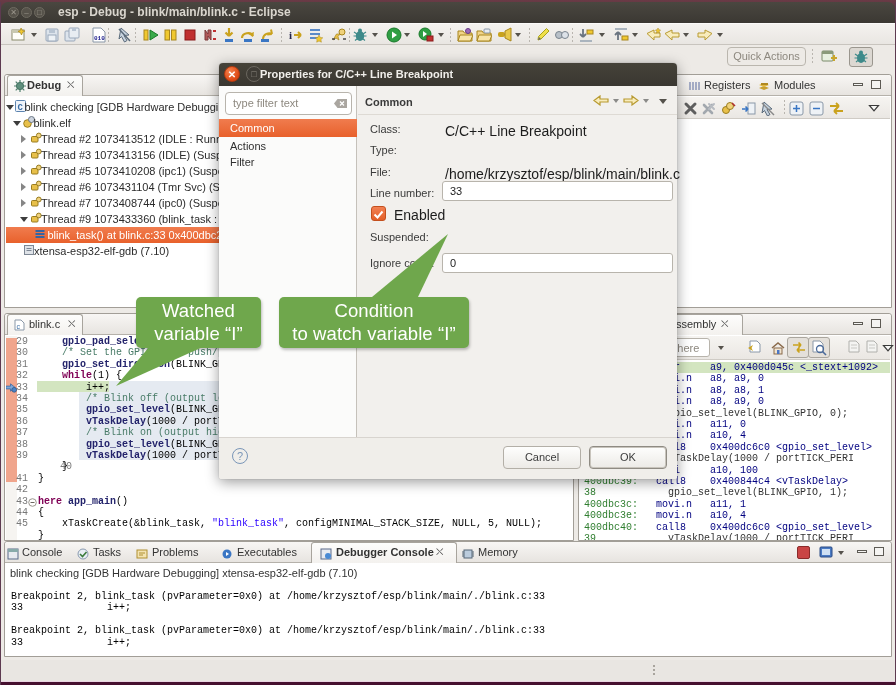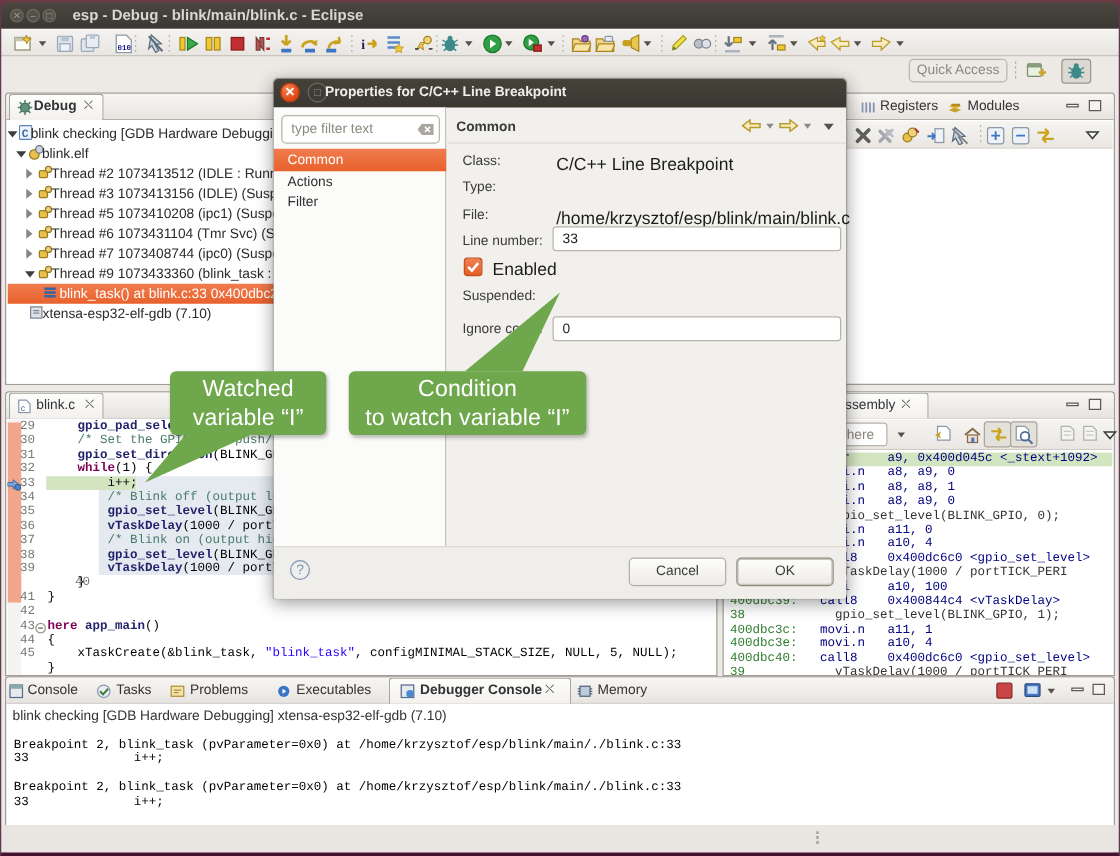--- a/index.html
+++ b/index.html
@@ -186,21 +186,21 @@
     <svg class="tbi" style="left:664px;" width="16" height="16" viewBox="0 0 16 16">
       <path d="M8 3v3h7v4H8v3L1 6.5z" fill="#f8ecbc" stroke="#b89a30"></path>
     </svg>
     <div class="tdd" style="left:683px;"></div>
     <svg class="tbi" style="left:697px;" width="16" height="16" viewBox="0 0 16 16">
       <path d="M8 3v3H1v4h7v3l7-6.5z" fill="#f8ecbc" stroke="#b89a30"></path>
     </svg>
     <div class="tdd" style="left:717px;"></div>
   </div>
 <div class="abs" id="qarow">
-  <div id="qabtn">Quick Access</div>
+  <div id="qabtn">Quick Actions</div>
   <div class="tsep" style="left:812px; top:3px;"></div>
   <svg class="abs" style="left:821px; top:3px;" width="16" height="16" viewBox="0 0 16 16">
       <rect x="1" y="2" width="11" height="10" rx="1" fill="#e8f0e0" stroke="#7a8a6a"></rect>
       <rect x="1" y="2" width="11" height="3" fill="#8a9a7a"></rect>
       <path d="M10 9h6M13 6v6" stroke="#caa62a" stroke-width="2"></path>
     </svg>
   <div class="abs" style="left:849px; top:1px; width:24px; height:20px; background:#dcd8d2; border:1px solid #9a968e; border-radius:3px;"></div>
   <svg class="abs" style="left:853px; top:3px;" width="16" height="16" viewBox="0 0 16 16">
       <ellipse cx="8" cy="9" rx="4" ry="5" fill="#3e8a8a"></ellipse>
       <circle cx="8" cy="3.5" r="2" fill="#3e8a8a"></circle>
@@ -478,21 +478,21 @@
 <span style="color:#2f7e2f;">400dbc36:</span><span style="color:#000080;">   movi     a10, 100</span>
 <span style="color:#2f7e2f;">400dbc39:</span><span style="color:#000080;">   call8    0x400844c4 &lt;vTaskDelay&gt;</span>
 <span style="color:#2f7e2f;">38</span><span style="color:#333;">            gpio_set_level(BLINK_GPIO, 1);</span>
 <span style="color:#2f7e2f;">400dbc3c:</span><span style="color:#000080;">   movi.n   a11, 1</span>
 <span style="color:#2f7e2f;">400dbc3e:</span><span style="color:#000080;">   movi.n   a10, 4</span>
 <span style="color:#2f7e2f;">400dbc40:</span><span style="color:#000080;">   call8    0x400dc6c0 &lt;gpio_set_level&gt;</span>
 <span style="color:#2f7e2f;">39</span><span style="color:#333;">            vTaskDelay(1000 / portTICK_PERI</span></div>
   </div>
 </div>
 
-<div class="view" style="left:4px; top:541px; width:888px; height:144px;">
+<div class="view" style="left:4px; top:541px; width:888px; height:116px;">
   <div class="tabrow" id="ctabs">
       <span style="position:absolute; left:2px; top:4px;"><svg width="12" height="12" viewBox="0 0 12 12">
           <rect x="1" y="1" width="10" height="10" fill="#e8eaf0" stroke="#5a6a8a"></rect>
           <rect x="1" y="1" width="10" height="3" fill="#8aa"></rect>
         </svg></span>
       <div class="tabtxt" style="left:17px;">Console</div>
       <span style="position:absolute; left:72px; top:4px;"><svg width="12" height="12" viewBox="0 0 12 12">
           <circle cx="6" cy="6" r="5" fill="#e8eef4" stroke="#8a9ab0"></circle>
           <path d="M3 6l2.5 2.5L9.5 4" stroke="#3a7a3a" stroke-width="1.6" fill="none"></path>
         </svg></span>

